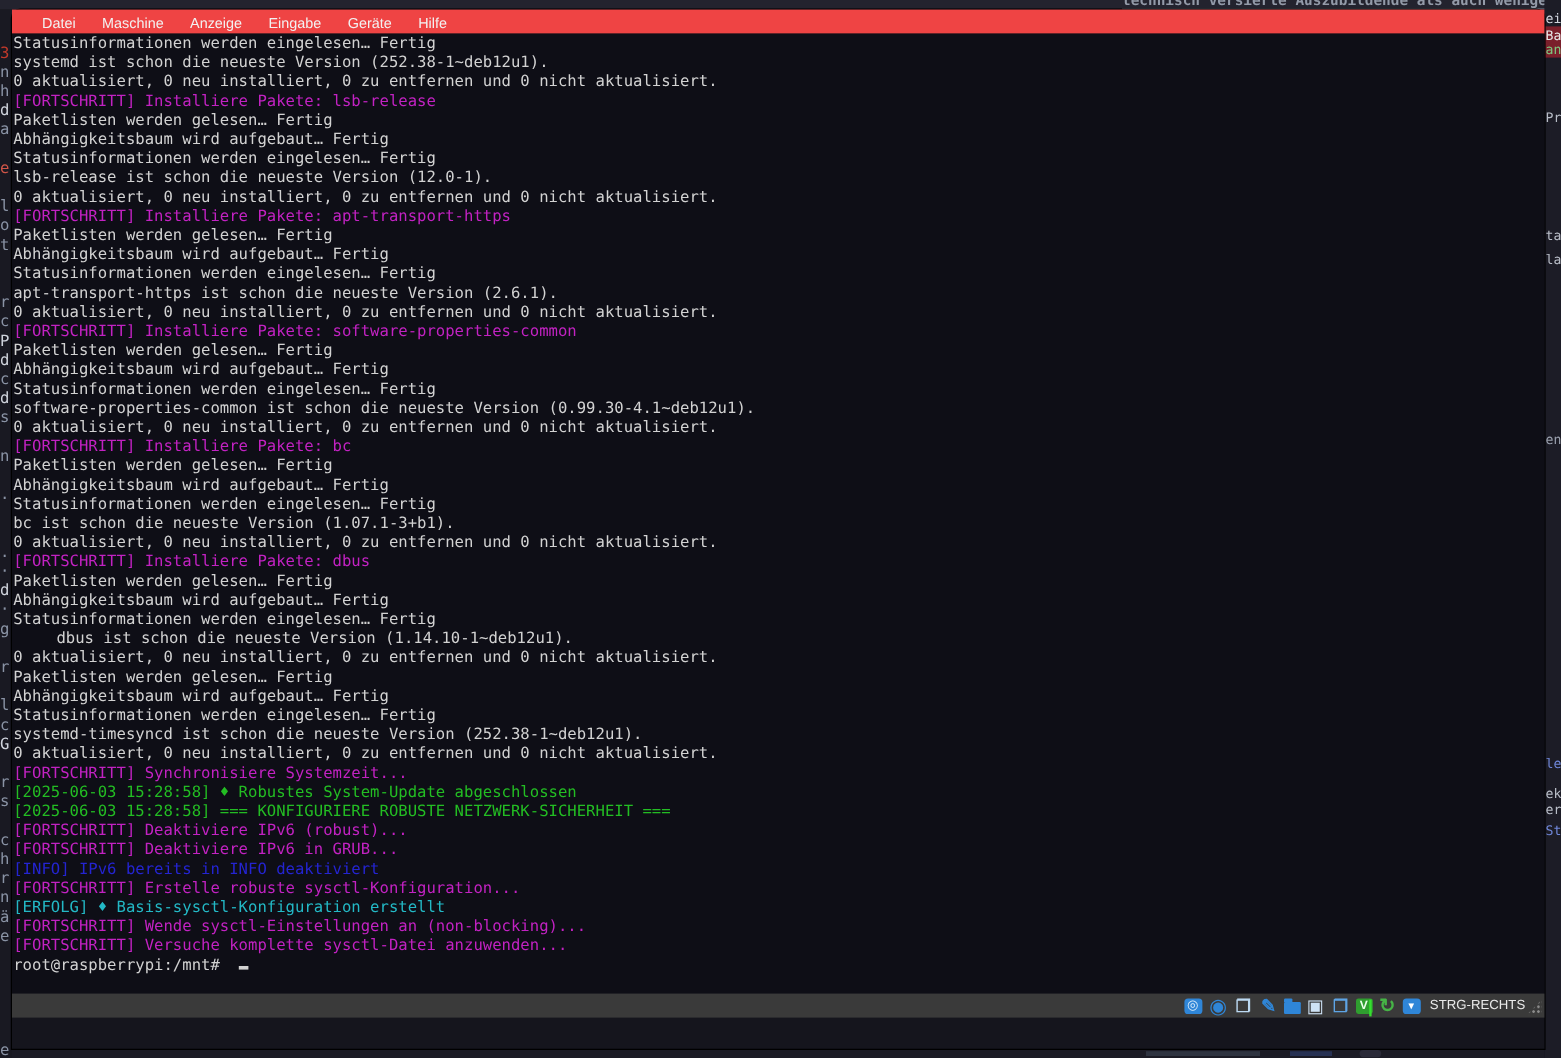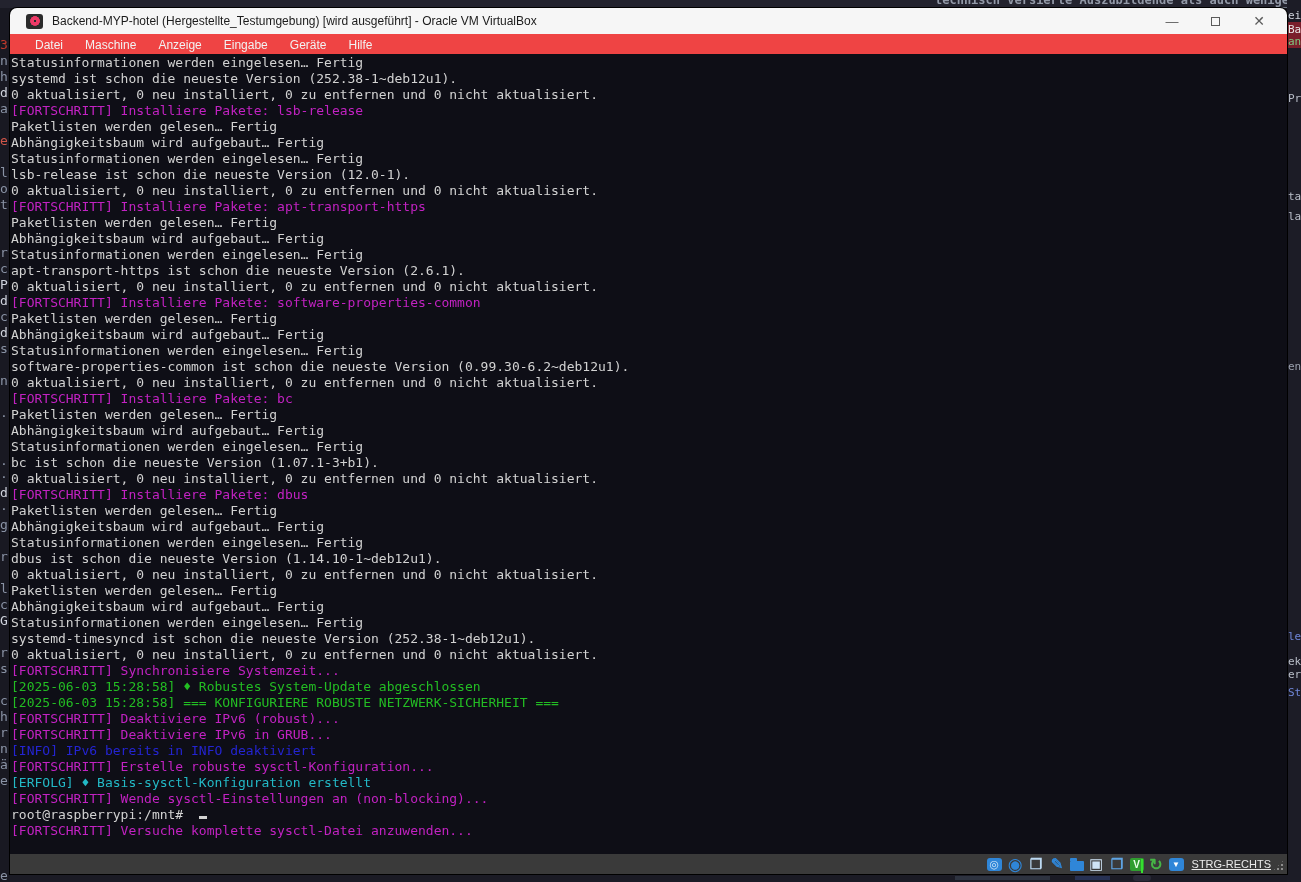--- a/index.html
+++ b/index.html
@@ -56,21 +56,21 @@
   .i-folder{background:#2f86d8;width:14px;height:10px;border-radius:1px;margin-top:3px;position:relative;}
   .i-folder::before{content:"";position:absolute;top:-3px;left:0;width:7px;height:3px;background:#2f86d8;border-radius:1px 1px 0 0;}
   .i-display::before{content:"▣";color:#cfe3f5;font-size:15px;}
   .i-recording::before{content:"❒";color:#5ea4e4;font-size:14px;font-weight:bold;}
   .i-features{background:#2f9e2f;border-radius:2px;width:14px;height:13px;}
   .i-features::before{content:"V";color:#eaffea;font-size:10px;font-weight:bold;line-height:13px;}
   .i-features::after{content:"";position:absolute;right:1px;top:1px;width:2px;height:14px;background:#35e02f;}
   .i-network::before{content:"↻";color:#46b446;font-size:16px;font-weight:bold;}
   .i-keyboard{background:#2f86d8;border-radius:3px;width:15px;height:13px;}
   .i-keyboard::before{content:"▼";color:#fff;font-size:8px;line-height:13px;}
-  .hostkey{color:#eaeaea;font-size:11px;letter-spacing:0px;white-space:nowrap;text-decoration:underline;}
+  .hostkey{color:#eaeaea;font-size:11px;letter-spacing:0px;white-space:nowrap;}
   .grip{position:absolute;right:2px;bottom:2px;width:13px;height:13px;
     background-image:radial-gradient(#8d8d8d 1px, transparent 1.2px);background-size:4px 4px;
     clip-path:polygon(100% 0,100% 100%,0 100%);cursor:nwse-resize;}
 </style>
 </head>
 <body>
 
 <div id="stage">
 
   <div class="bg-top">
@@ -129,29 +129,20 @@
     </div>
   <div class="bg-bottom">
     <i style="left:945px;top:2px;width:95px;height:4px;background:#3c4454;opacity:.6;"></i>
     <i style="left:1065px;top:2px;width:35px;height:4px;background:#2c3a66;opacity:.7;"></i>
     <i style="left:1123px;top:1px;width:18px;height:6px;background:#2a2a38;border-radius:3px;"></i>
     <span id="bgBottomChar" style="position:absolute;left:-10px;top:-6px;font-family:'DejaVu Sans Mono',monospace;font-size:13px;color:#8a93a5;">e</span>
   </div>
 
   <div class="vbox">
 
-    <div class="titlebar">
-      <div class="vbicon"></div>
-      <div class="title">Backend-MYP-hotel (Hergestellte_Testumgebung) [wird ausgeführt] - Oracle VM VirtualBox</div>
-      <div class="wbtn min">—</div>
-      <div class="wbtn max">
-          <span class="maxglyph"></span>
-        </div>
-      <div class="wbtn close">✕</div>
-    </div>
 
     <div class="menubar" id="menubar">
         <div class="menu-item">Datei</div>
         <div class="menu-item">Maschine</div>
         <div class="menu-item">Anzeige</div>
         <div class="menu-item">Eingabe</div>
         <div class="menu-item">Geräte</div>
         <div class="menu-item">Hilfe</div>
       </div>
 
@@ -168,50 +159,50 @@
         <div class="tline" style="color: rgb(194, 34, 194);">[FORTSCHRITT] Installiere Pakete: apt-transport-https</div>
         <div class="tline" style="color: rgb(210, 210, 210);">Paketlisten werden gelesen… Fertig</div>
         <div class="tline" style="color: rgb(210, 210, 210);">Abhängigkeitsbaum wird aufgebaut… Fertig</div>
         <div class="tline" style="color: rgb(210, 210, 210);">Statusinformationen werden eingelesen… Fertig</div>
         <div class="tline" style="color: rgb(210, 210, 210);">apt-transport-https ist schon die neueste Version (2.6.1).</div>
         <div class="tline" style="color: rgb(210, 210, 210);">0 aktualisiert, 0 neu installiert, 0 zu entfernen und 0 nicht aktualisiert.</div>
         <div class="tline" style="color: rgb(194, 34, 194);">[FORTSCHRITT] Installiere Pakete: software-properties-common</div>
         <div class="tline" style="color: rgb(210, 210, 210);">Paketlisten werden gelesen… Fertig</div>
         <div class="tline" style="color: rgb(210, 210, 210);">Abhängigkeitsbaum wird aufgebaut… Fertig</div>
         <div class="tline" style="color: rgb(210, 210, 210);">Statusinformationen werden eingelesen… Fertig</div>
-        <div class="tline" style="color: rgb(210, 210, 210);">software-properties-common ist schon die neueste Version (0.99.30-6.2~deb12u1).</div>
+        <div class="tline" style="color: rgb(210, 210, 210);">software-properties-common ist schon die neueste Version (0.99.30-4.1~deb12u1).</div>
         <div class="tline" style="color: rgb(210, 210, 210);">0 aktualisiert, 0 neu installiert, 0 zu entfernen und 0 nicht aktualisiert.</div>
         <div class="tline" style="color: rgb(194, 34, 194);">[FORTSCHRITT] Installiere Pakete: bc</div>
         <div class="tline" style="color: rgb(210, 210, 210);">Paketlisten werden gelesen… Fertig</div>
         <div class="tline" style="color: rgb(210, 210, 210);">Abhängigkeitsbaum wird aufgebaut… Fertig</div>
         <div class="tline" style="color: rgb(210, 210, 210);">Statusinformationen werden eingelesen… Fertig</div>
         <div class="tline" style="color: rgb(210, 210, 210);">bc ist schon die neueste Version (1.07.1-3+b1).</div>
         <div class="tline" style="color: rgb(210, 210, 210);">0 aktualisiert, 0 neu installiert, 0 zu entfernen und 0 nicht aktualisiert.</div>
         <div class="tline" style="color: rgb(194, 34, 194);">[FORTSCHRITT] Installiere Pakete: dbus</div>
         <div class="tline" style="color: rgb(210, 210, 210);">Paketlisten werden gelesen… Fertig</div>
         <div class="tline" style="color: rgb(210, 210, 210);">Abhängigkeitsbaum wird aufgebaut… Fertig</div>
         <div class="tline" style="color: rgb(210, 210, 210);">Statusinformationen werden eingelesen… Fertig</div>
-        <div class="tline" style="color: rgb(210, 210, 210);">dbus ist schon die neueste Version (1.14.10-1~deb12u1).</div>
+        <div class="tline" style="color: rgb(210, 210, 210); padding-left: 36px;">dbus ist schon die neueste Version (1.14.10-1~deb12u1).</div>
         <div class="tline" style="color: rgb(210, 210, 210);">0 aktualisiert, 0 neu installiert, 0 zu entfernen und 0 nicht aktualisiert.</div>
         <div class="tline" style="color: rgb(210, 210, 210);">Paketlisten werden gelesen… Fertig</div>
         <div class="tline" style="color: rgb(210, 210, 210);">Abhängigkeitsbaum wird aufgebaut… Fertig</div>
         <div class="tline" style="color: rgb(210, 210, 210);">Statusinformationen werden eingelesen… Fertig</div>
         <div class="tline" style="color: rgb(210, 210, 210);">systemd-timesyncd ist schon die neueste Version (252.38-1~deb12u1).</div>
         <div class="tline" style="color: rgb(210, 210, 210);">0 aktualisiert, 0 neu installiert, 0 zu entfernen und 0 nicht aktualisiert.</div>
         <div class="tline" style="color: rgb(194, 34, 194);">[FORTSCHRITT] Synchronisiere Systemzeit...</div>
         <div class="tline" style="color: rgb(35, 189, 35);">[2025-06-03 15:28:58] ♦ Robustes System-Update abgeschlossen</div>
         <div class="tline" style="color: rgb(35, 189, 35);">[2025-06-03 15:28:58] === KONFIGURIERE ROBUSTE NETZWERK-SICHERHEIT ===</div>
         <div class="tline" style="color: rgb(194, 34, 194);">[FORTSCHRITT] Deaktiviere IPv6 (robust)...</div>
         <div class="tline" style="color: rgb(194, 34, 194);">[FORTSCHRITT] Deaktiviere IPv6 in GRUB...</div>
         <div class="tline" style="color: rgb(36, 36, 210);">[INFO] IPv6 bereits in INFO deaktiviert</div>
         <div class="tline" style="color: rgb(194, 34, 194);">[FORTSCHRITT] Erstelle robuste sysctl-Konfiguration...</div>
         <div class="tline" style="color: rgb(35, 185, 198);">[ERFOLG] ♦ Basis-sysctl-Konfiguration erstellt</div>
         <div class="tline" style="color: rgb(194, 34, 194);">[FORTSCHRITT] Wende sysctl-Einstellungen an (non-blocking)...</div>
+        <div class="tline" style="color: rgb(194, 34, 194);">[FORTSCHRITT] Versuche komplette sysctl-Datei anzuwenden...</div>
         <div class="tline" style="color: rgb(210, 210, 210);"><span>root@raspberrypi:/mnt# </span><span class="cursor"></span></div>
-        <div class="tline" style="color: rgb(194, 34, 194);">[FORTSCHRITT] Versuche komplette sysctl-Datei anzuwenden...</div>
       </div>
 
     <div class="statusbar">
       <div class="icons" id="statusIcons">
           <div class="ico i-hdd"></div>
           <div class="ico i-optical"></div>
           <div class="ico i-floppy"></div>
           <div class="ico i-usb"></div>
           <div class="ico i-folder"></div>
           <div class="ico i-display"></div>

